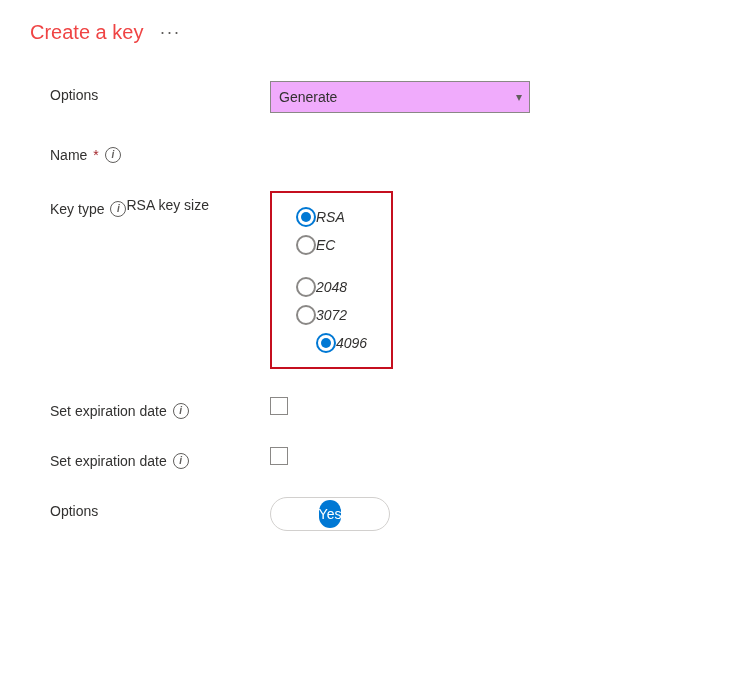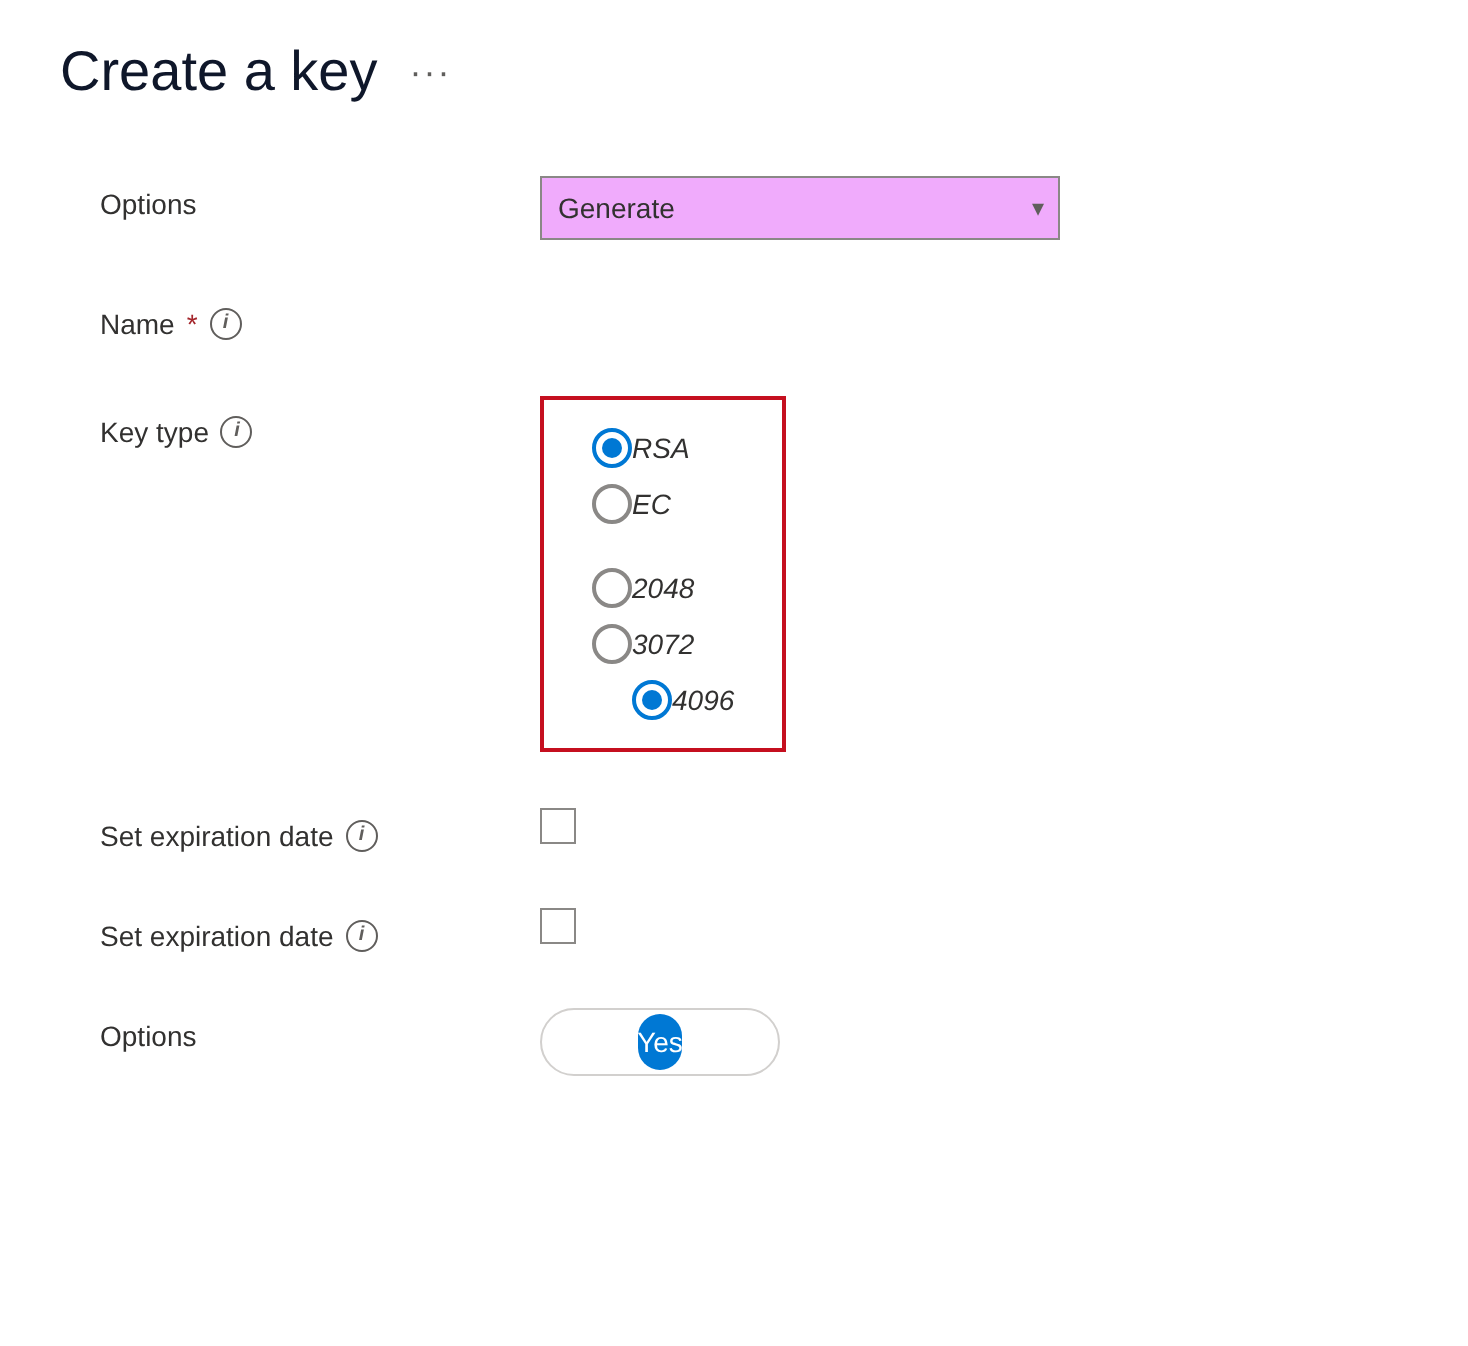--- a/index.html
+++ b/index.html
@@ -14,23 +14,23 @@
     }
 
     .page-header {
       display: flex;
       align-items: center;
       gap: 10px;
       margin-bottom: 36px;
     }
 
     .page-title {
-      font-size: 28px;
+      font-size: 20px;
       font-weight: 300;
-      color: #0f172a;
+      color: #ef4444;
     }
 
     .ellipsis-btn {
       background: none;
       border: none;
       cursor: pointer;
       font-size: 18px;
       color: #605e5c;
       letter-spacing: 1px;
       padding: 2px 6px;
@@ -260,20 +260,23 @@
       <span class="required-star">*</span>
       <span class="info-icon">i</span>
     </div>
   </div>
 
   <div style="display: flex; align-items: flex-start; margin-bottom: 28px; margin-left: 0px;">
     <div class="labels-column">
       <div class="label-top">
         <span>Key type</span>
         <span class="info-icon">i</span>
+      </div>
+      <div class="label-bottom">
+        <span>RSA key size</span>
       </div>
     </div>
     <div>
       <div class="radio-group-box">
         <div class="radio-item">
           <div class="radio-outer checked">
             <div class="radio-inner"></div>
           </div>
           <span class="radio-label">RSA</span>
         </div>

